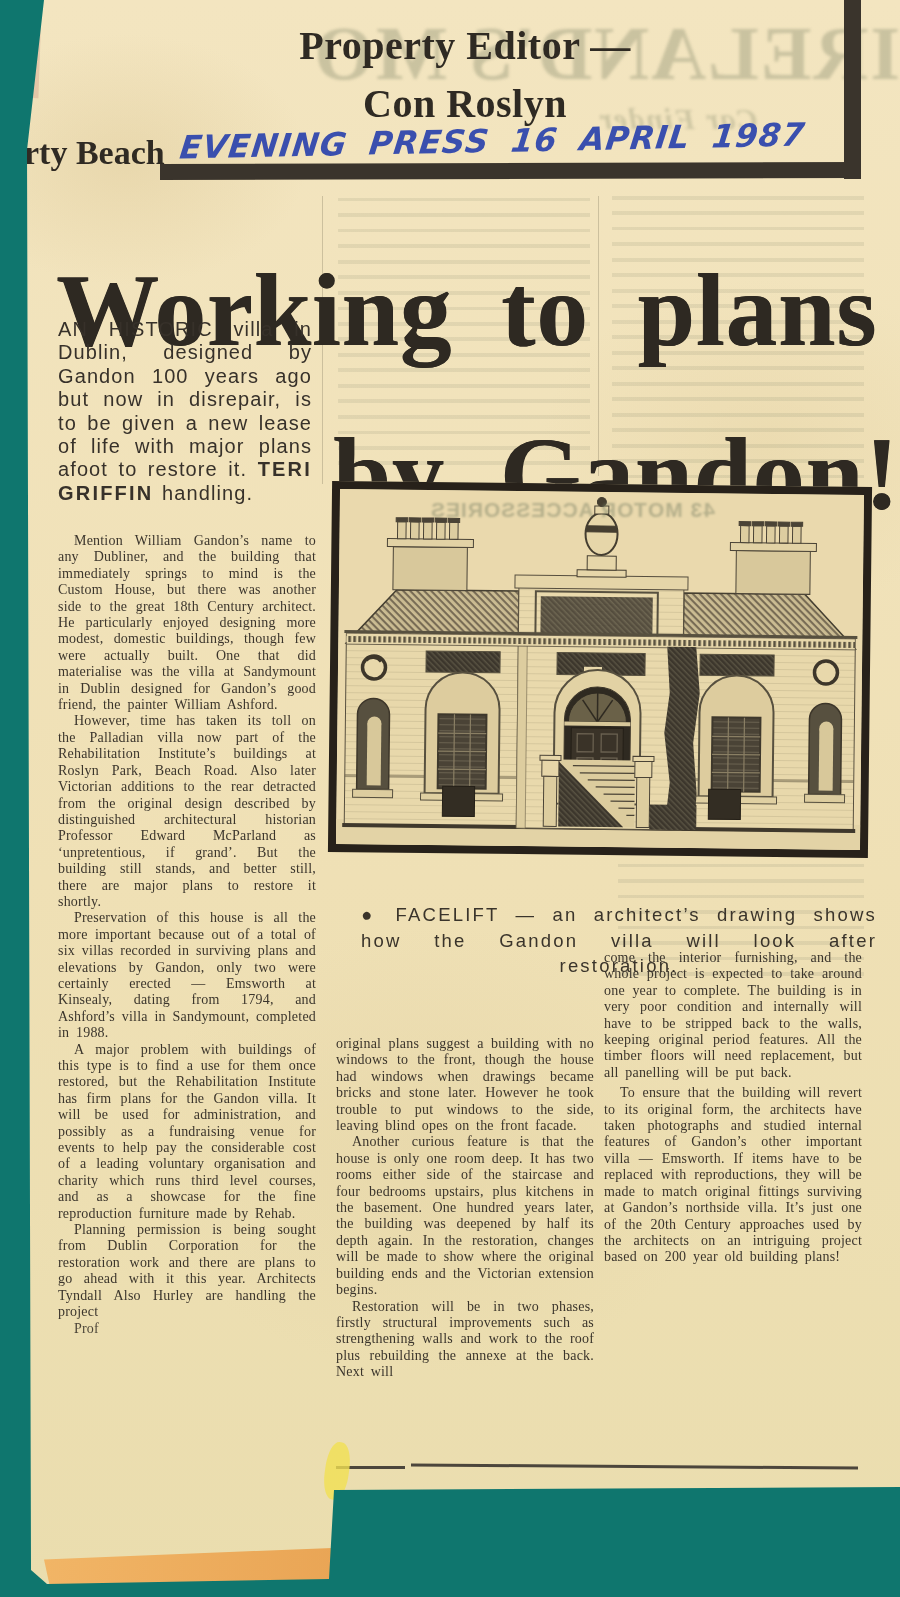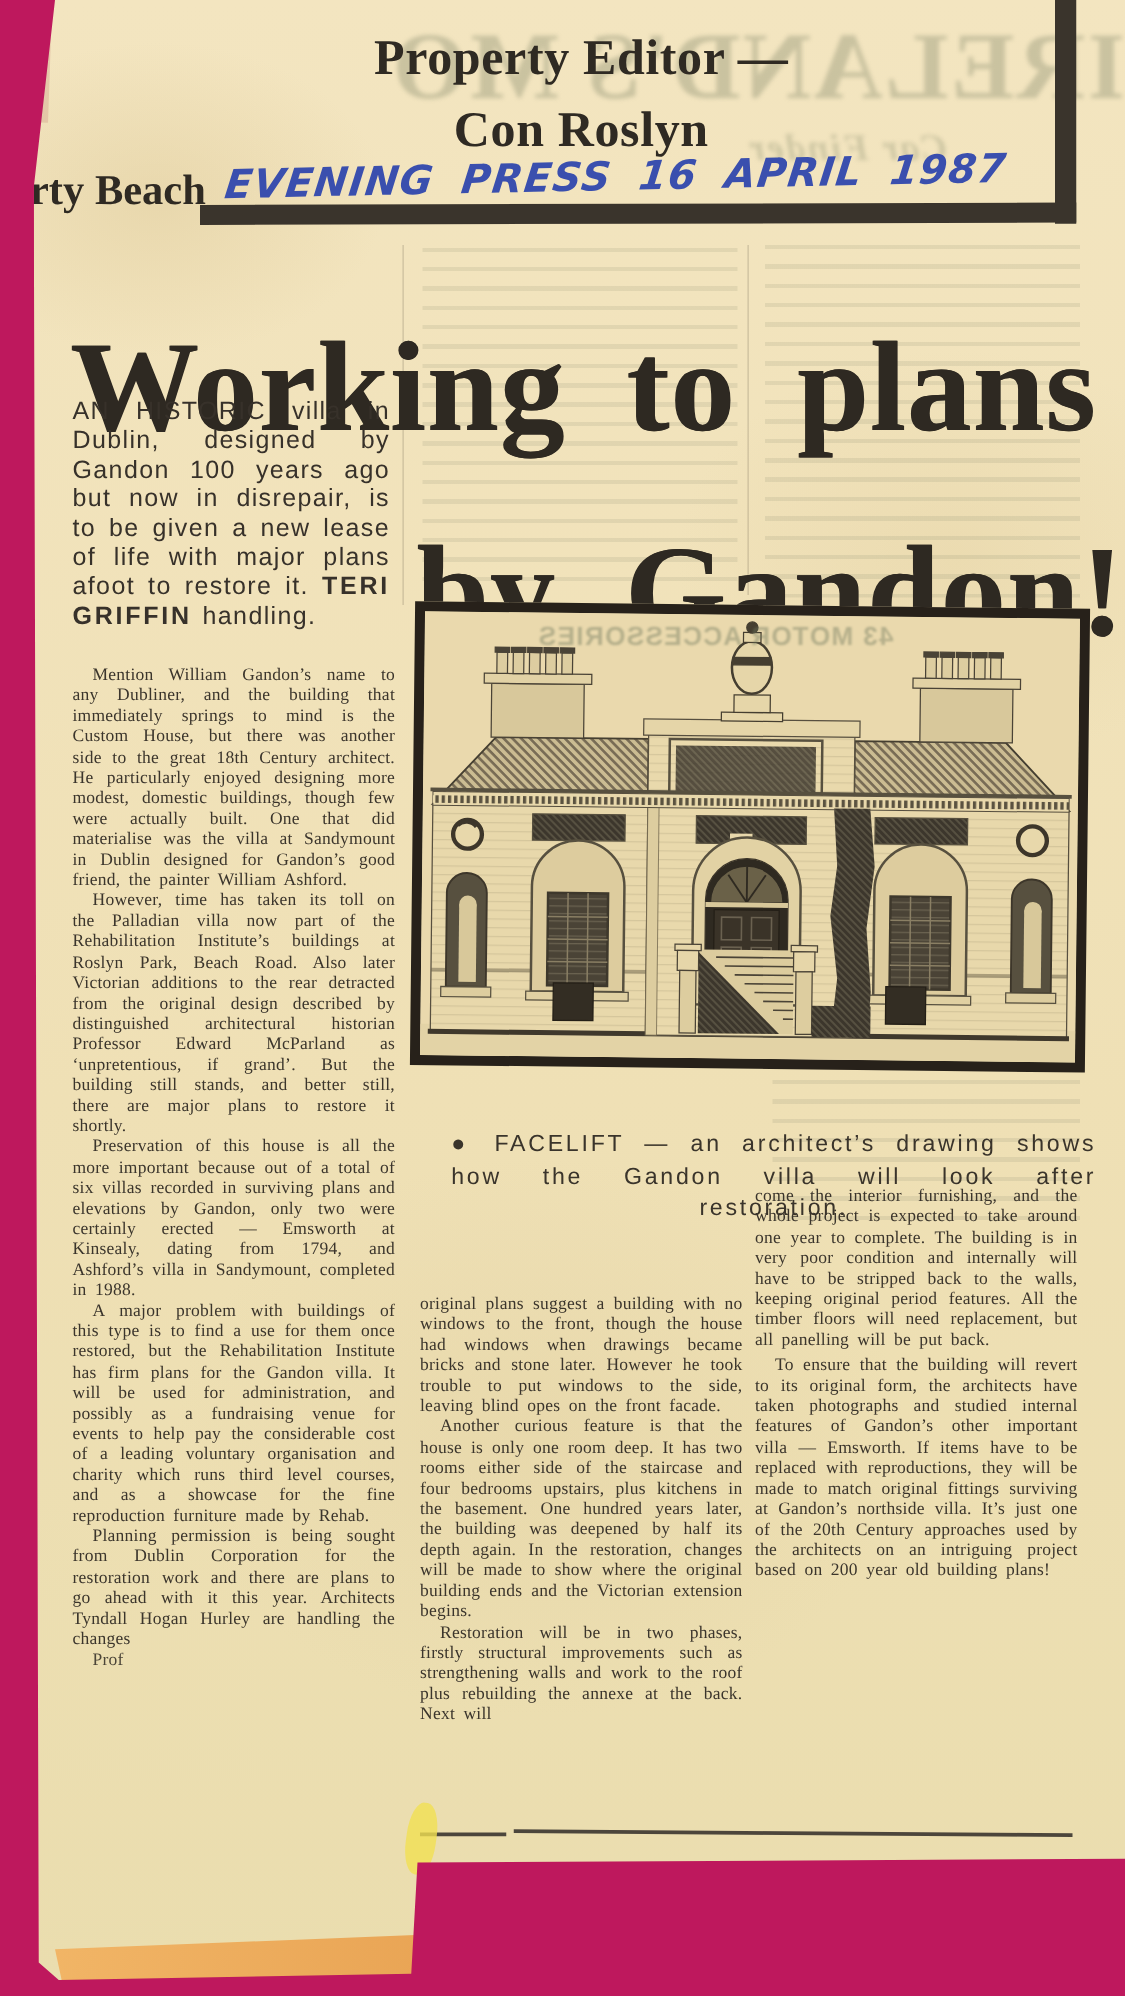--- a/index.html
+++ b/index.html
@@ -1,21 +1,21 @@
 <!DOCTYPE html>
 <html><head>
 <meta charset="utf-8">
 <style>
   html,body{margin:0;padding:0;}
   body{
     width:900px;height:1597px;position:relative;overflow:hidden;
     background:#f8f7f3;
     font-family:"Liberation Serif", serif;
   }
-  .scan{position:absolute;inset:0;background:#be185d;}
+  .scan{position:absolute;inset:0;background:#0f766e;}
   
   .clipping{
     position:absolute;inset:0;
     clip-path:polygon(44px 0, 900px 0, 900px 1487px, 334px 1490px, 329px 1579px, 47px 1584px, 31px 1570px, 27px 150px);
     background:
       radial-gradient(260px 180px at 14% 10%, rgba(214,192,140,.35), transparent 70%),
       radial-gradient(320px 240px at 85% 28%, rgba(220,200,150,.28), transparent 70%),
       radial-gradient(420px 320px at 48% 72%, rgba(214,194,146,.22), transparent 70%),
       linear-gradient(180deg,#f3e5c0,#efe0b5 55%,#eaddae);
     filter:drop-shadow(0 2px 3px rgba(60,50,30,.25));
@@ -119,21 +119,21 @@
     <h1 class="abs headline headline1">Working to plans</h1>
     <h1 class="abs headline headline2">by Gandon!</h1>
 
     <p class="abs lead"><span>AN HISTORIC villa in Dublin, designed by Gandon 100 years ago but now in disrepair, is to be given a new lease of life with major plans afoot to restore it.</span> <b>TERI GRIFFIN</b><span> handling.</span></p>
 
     <div class="abs col col1">
       <p>Mention William Gandon’s name to any Dubliner, and the building that immediately springs to mind is the Custom House, but there was another side to the great 18th Century architect. He particularly enjoyed designing more modest, domestic buildings, though few were actually built. One that did materialise was the villa at Sandymount in Dublin designed for Gandon’s good friend, the painter William Ashford.</p>
       <p>However, time has taken its toll on the Palladian villa now part of the Rehabilitation Institute’s buildings at Roslyn Park, Beach Road. Also later Victorian additions to the rear detracted from the original design described by distinguished architectural historian Professor Edward McParland as ‘unpretentious, if grand’. But the building still stands, and better still, there are major plans to restore it shortly.</p>
       <p>Preservation of this house is all the more important because out of a total of six villas recorded in surviving plans and elevations by Gandon, only two were certainly erected — Emsworth at Kinsealy, dating from 1794, and Ashford’s villa in Sandymount, completed in 1988.</p>
       <p>A major problem with buildings of this type is to find a use for them once restored, but the Rehabilitation Institute has firm plans for the Gandon villa. It will be used for administration, and possibly as a fundraising venue for events to help pay the considerable cost of a leading voluntary organisation and charity which runs third level courses, and as a showcase for the fine reproduction furniture made by Rehab.</p>
-      <p>Planning permission is being sought from Dublin Corporation for the restoration work and there are plans to go ahead with it this year. Architects Tyndall Hogan Hurley are handling the changes</p>
+      <p>Planning permission is being sought from Dublin Corporation for the restoration work and there are plans to go ahead with it this year. Architects Tyndall Also Hurley are handling the project</p>
       <p class="cutoff">Prof</p>
     </div>
 
     <figure class="abs villa">
       <svg viewBox="0 0 524 355" xmlns="http://www.w3.org/2000/svg">
         <defs>
           <pattern id="ph" width="5" height="5" patternTransform="rotate(45)" patternUnits="userSpaceOnUse">
             <rect width="5" height="5" fill="#cbbc92"></rect>
               <rect width="5" height="2.1" fill="#786c55"></rect>
           </pattern>

